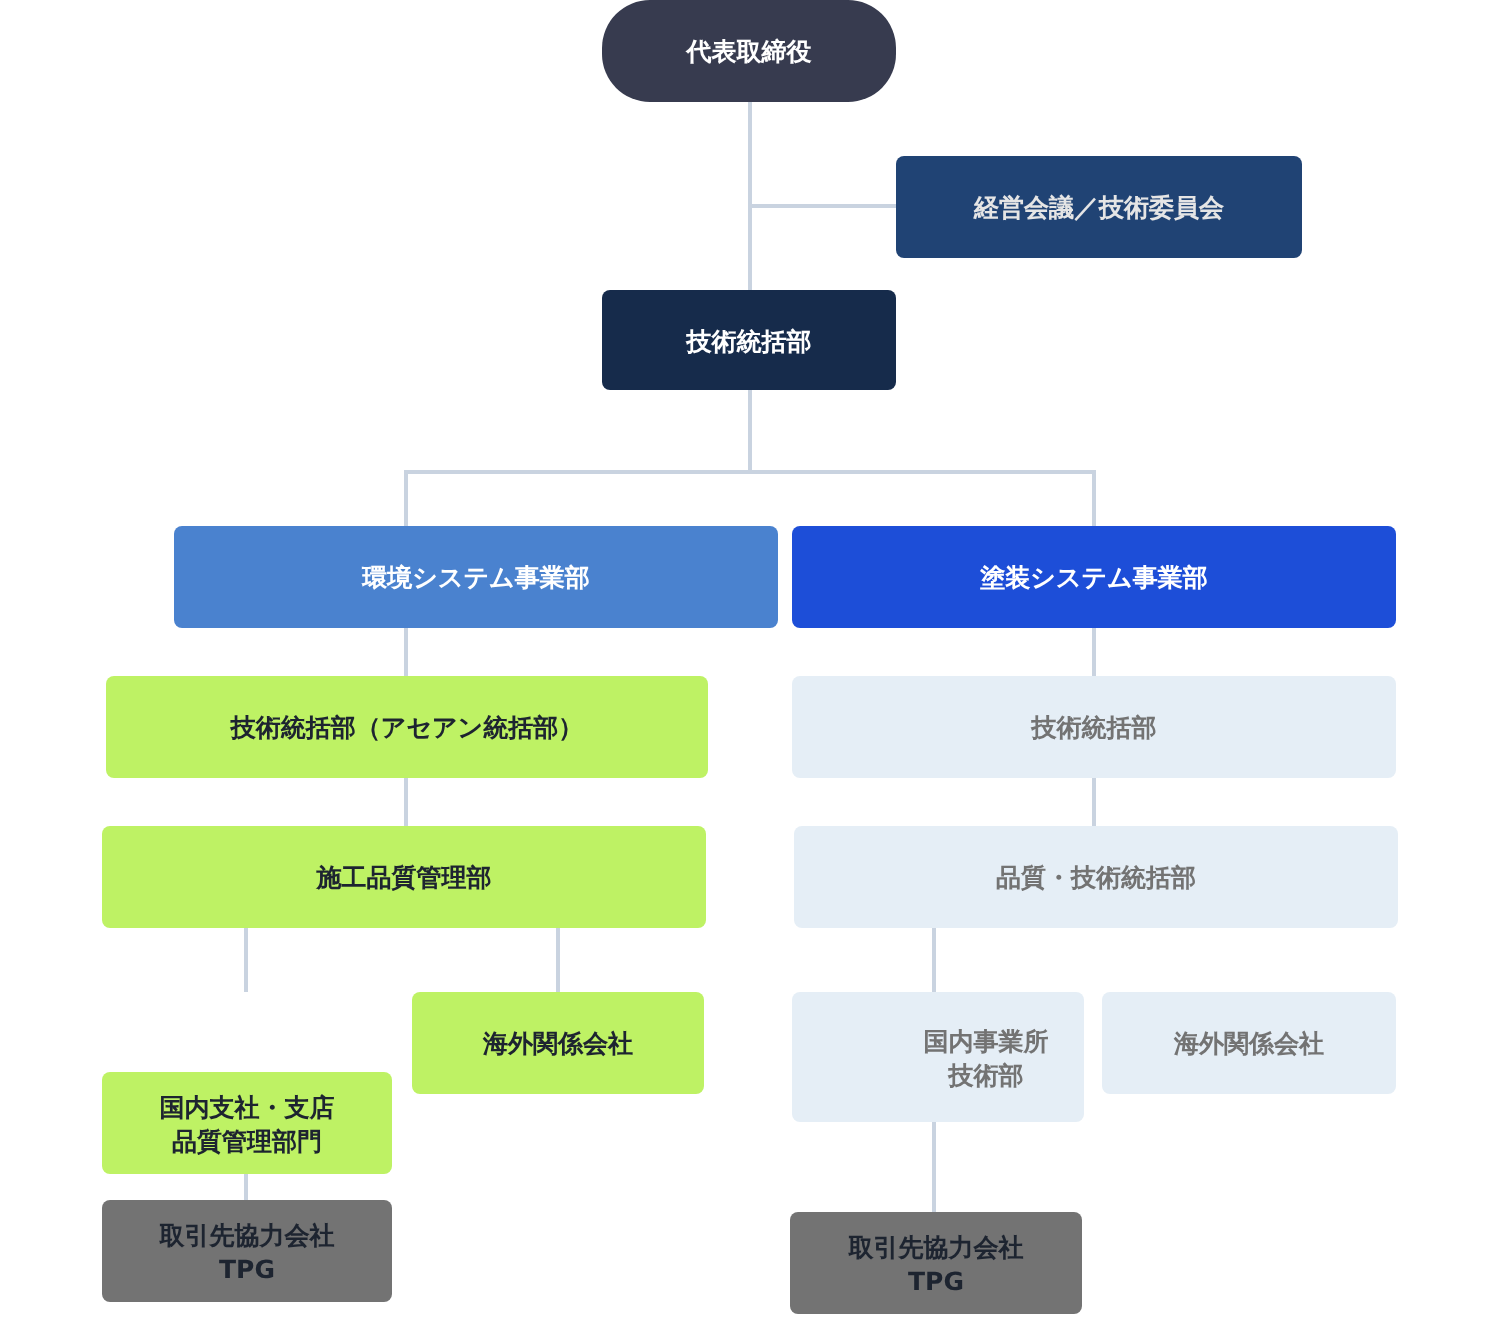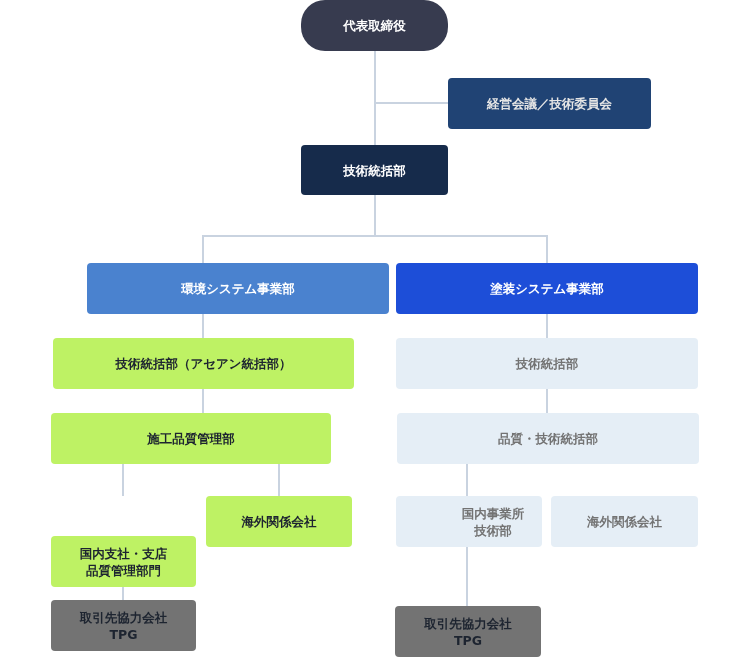--- a/index.html
+++ b/index.html
@@ -40,26 +40,26 @@
 <div class="box dark1" style="left:301px;top:0;width:147px;height:51px;border-radius:24px;">代表取締役</div>
 <div class="box dark2" style="left:448px;top:78px;width:203px;height:51px;">経営会議／技術委員会</div>
 <div class="box dark3" style="left:301px;top:145px;width:147px;height:50px;">技術統括部</div>
 
 <div class="box blueA" style="left:51px;top:263px;width:302px;height:51px;margin-left:36px;">環境システム事業部</div>
 <div class="box blueB" style="left:396px;top:263px;width:302px;height:51px;">塗装システム事業部</div>
 
 <div class="box lightA" style="left:53px;top:338px;width:301px;height:51px;">技術統括部（アセアン統括部）</div>
 <div class="box lightB" style="left:396px;top:338px;width:302px;height:51px;">技術統括部</div>
 
-<div class="box lightA" style="left:51px;top:413px;width:280px;height:51px;">施工品質管理部</div>
+<div class="box lightA" style="left:51px;top:413px;width:302px;height:51px;">施工品質管理部</div>
 <div class="box lightB" style="left:397px;top:413px;width:302px;height:51px;">品質・技術統括部</div>
 
 <div class="box lightA" style="left:51px;top:496px;width:145px;height:51px;margin-top:40px;">国内支社・支店
 品質管理部門</div>
 <div class="box lightA" style="left:206px;top:496px;width:146px;height:51px;">海外関係会社</div>
-<div class="box lightB" style="left:396px;top:496px;width:146px;height:51px;padding-left:48px;">国内事業所
+<div class="box lightB" style="left:396px;top:496px;width:146px;height:65px;padding-left:48px;">国内事業所
 技術部</div>
 <div class="box lightB" style="left:551px;top:496px;width:147px;height:51px;">海外関係会社</div>
 
 <div class="box green" style="left:51px;top:600px;width:145px;height:51px;">取引先協力会社
 TPG</div>
 <div class="box green" style="left:395px;top:606px;width:146px;height:51px;">取引先協力会社
 TPG</div>
 
 </body></html>

